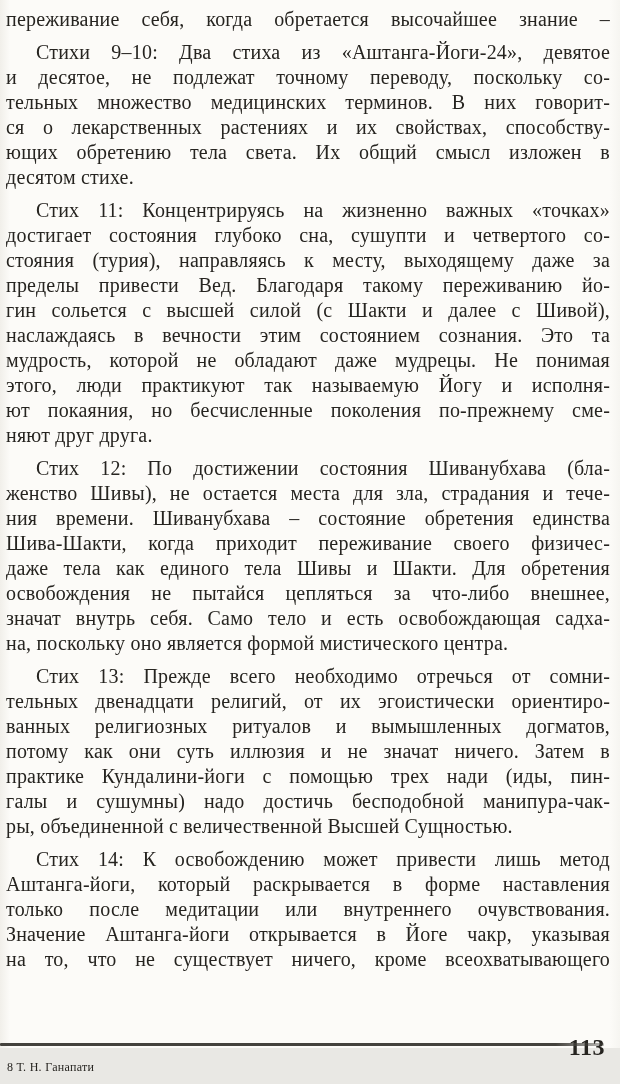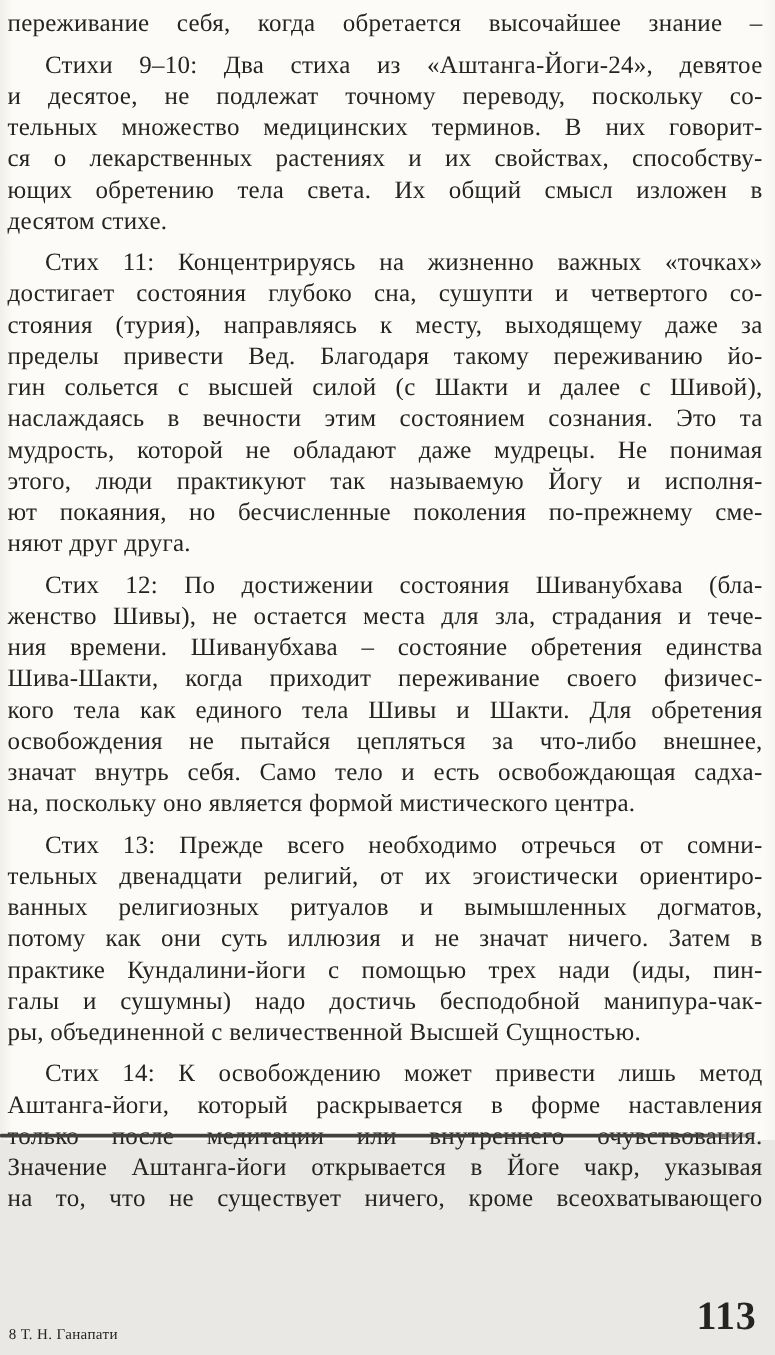--- a/index.html
+++ b/index.html
@@ -3,21 +3,21 @@
 <meta charset="utf-8">
 <style>
   html, body { margin: 0; padding: 0; }
   body {
     width: 620px; height: 1084px;
     overflow: hidden;
     background: #e9e8e4;
   }
   .page {
     position: relative;
-    width: 620px; height: 912px;
+    width: 620px; height: 1048px;
     background:
       linear-gradient(90deg, #f1efea 0px, var(--bg, #fcfbf8) 10px 610px, #f6f5f1 620px);
     font-family: "Liberation Serif", "DejaVu Serif", serif;
     color: var(--ink, #262420);
   }
   .text-block {
     position: absolute;
     top: 7px; left: 6px; right: 10px;
   }
   .para { margin: 0 0 8px 0; }
@@ -26,21 +26,21 @@
     line-height: 25px;
     text-align: justify;
     text-align-last: justify;
     letter-spacing: 0.2px;
   }
   .line.indent { text-indent: 30px; }
   .line.end { text-align-last: left; }
   .page-number {
     position: absolute;
     top: 1034px; right: 15px;
-    font-size: 32px;
+    font-size: 24px;
     font-weight: bold;
     letter-spacing: 0.5px;
     text-align: right;
   }
   .signature {
     position: absolute;
     top: 1060px; left: 7px;
     font-size: 12px;
     letter-spacing: 0.3px;
   }
@@ -78,21 +78,21 @@
         <div class="line">мудрость, которой не обладают даже мудрецы. Не понимая</div>
         <div class="line">этого, люди практикуют так называемую Йогу и исполня-</div>
         <div class="line">ют покаяния, но бесчисленные поколения по-прежнему сме-</div>
         <div class="line end">няют друг друга.</div>
       </div>
       <div class="para">
         <div class="line indent">Стих 12: По достижении состояния Шиванубхава (бла-</div>
         <div class="line">женство Шивы), не остается места для зла, страдания и тече-</div>
         <div class="line">ния времени. Шиванубхава – состояние обретения единства</div>
         <div class="line">Шива-Шакти, когда приходит переживание своего физичес-</div>
-        <div class="line">кого тела как единого тела Шивы и Шакти. Для обретения</div>
+        <div class="line">даже тела как единого тела Шивы и Шакти. Для обретения</div>
         <div class="line">освобождения не пытайся цепляться за что-либо внешнее,</div>
         <div class="line">значат внутрь себя. Само тело и есть освобождающая садха-</div>
         <div class="line end">на, поскольку оно является формой мистического центра.</div>
       </div>
       <div class="para">
         <div class="line indent">Стих 13: Прежде всего необходимо отречься от сомни-</div>
         <div class="line">тельных двенадцати религий, от их эгоистически ориентиро-</div>
         <div class="line">ванных религиозных ритуалов и вымышленных догматов,</div>
         <div class="line">потому как они суть иллюзия и не значат ничего. Затем в</div>
         <div class="line">практике Кундалини-йоги с помощью трех нади (иды, пин-</div>

